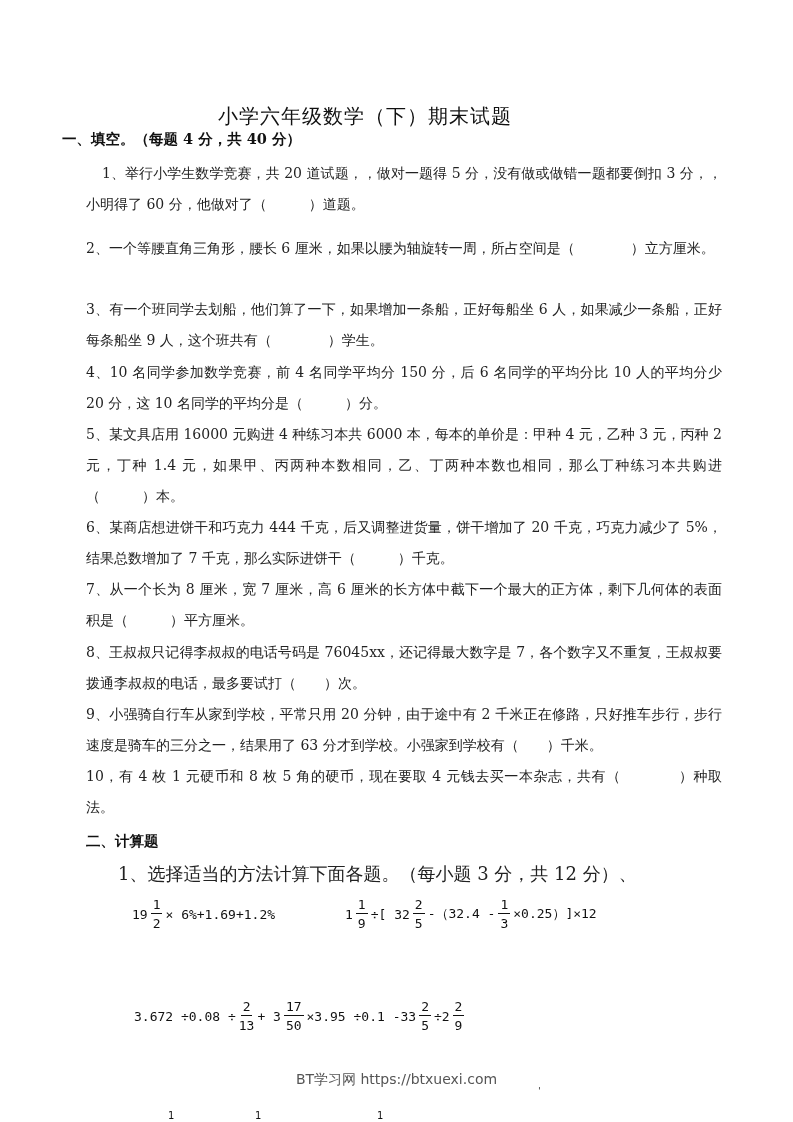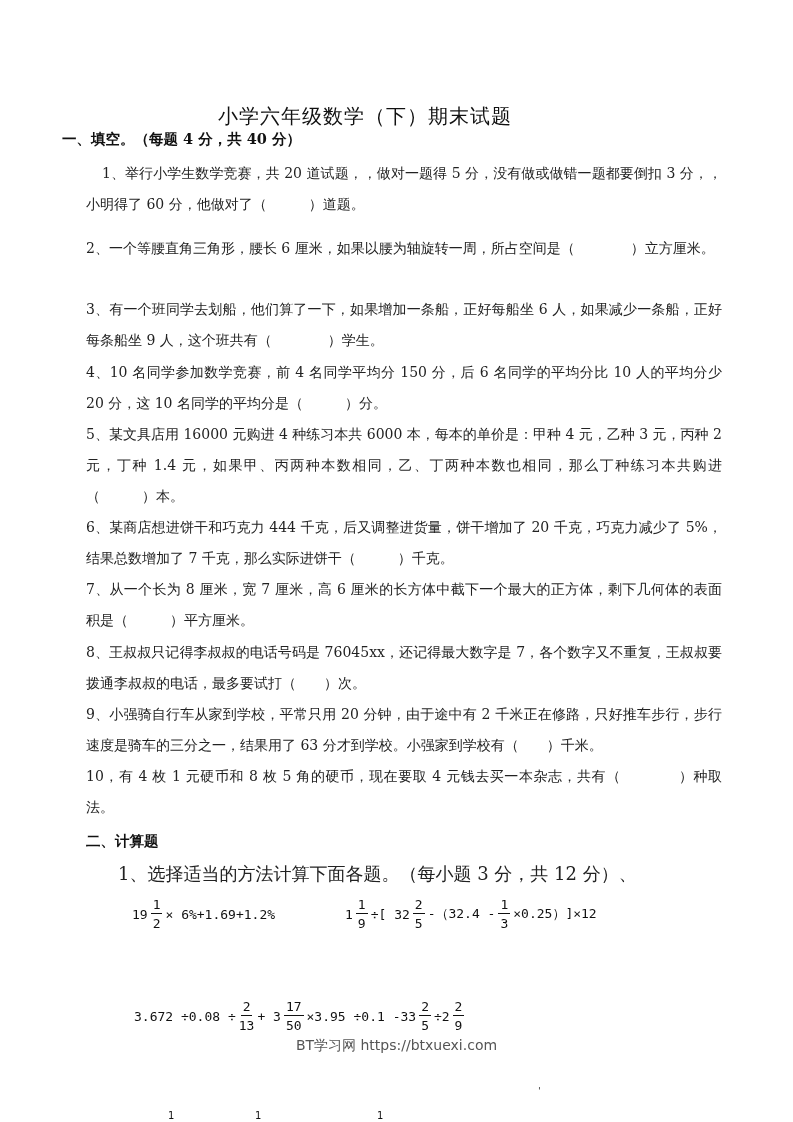--- a/index.html
+++ b/index.html
@@ -26,21 +26,21 @@
       position: absolute; font-family: "DejaVu Sans Mono", "Liberation Mono", monospace;
       font-size: 13px; color: #111; display: flex; align-items: center; white-space: pre;
     }
     .frac {
       display: inline-flex; flex-direction: column; align-items: center;
       margin: 0 3px; vertical-align: middle; line-height: 1;
     }
     .frac .num { padding: 0 2px 2px 2px; border-bottom: 1px solid #111; font-size: 13px; }
     .frac .den { padding-top: 3px; font-size: 13px; }
     .footer {
-      position: absolute; top: 1037px; left: 0; width: 793px; text-align: center;
+      position: absolute; top: 1071px; left: 0; width: 793px; text-align: center;
       font-family: "DejaVu Sans", "Liberation Sans", sans-serif; font-size: 14px; color: #555;
     }
     .dot { position: absolute; top: 1085px; left: 538px; font-size: 10px; color: #333; }
     .cut {
       position: absolute; top: 1110px; font-family: "DejaVu Sans", sans-serif;
       font-size: 10px; color: #111;
     }
   </style>
 </head>
 <body>

